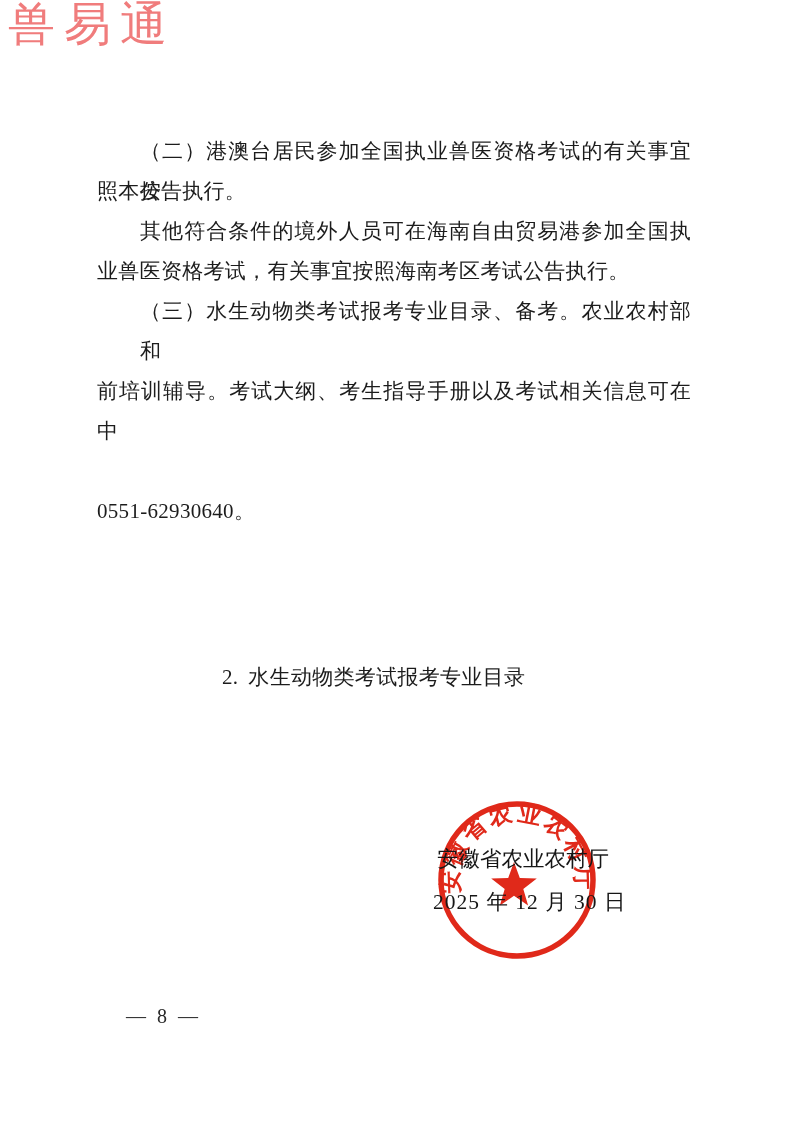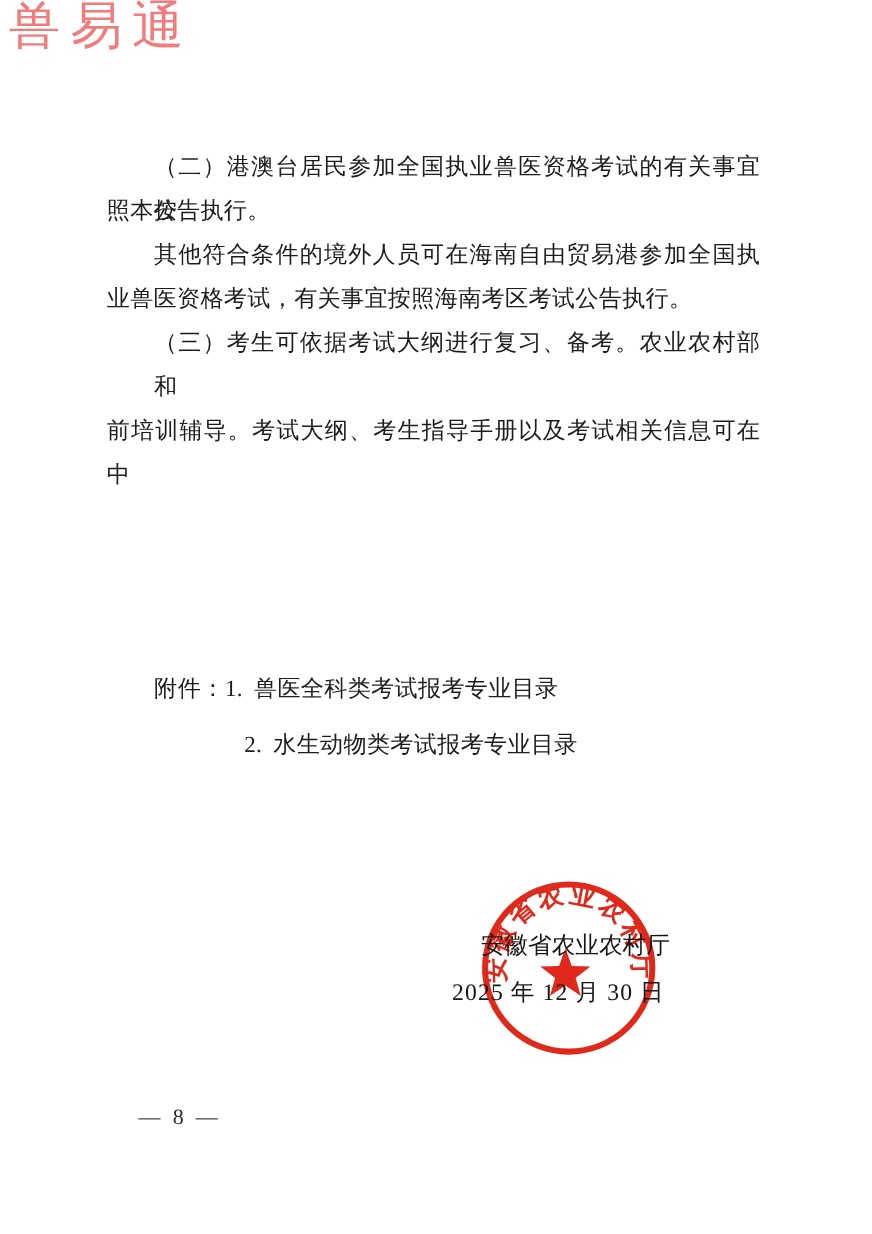--- a/index.html
+++ b/index.html
@@ -46,21 +46,21 @@
     position: absolute;
     left: 437px;
     top: 846px;
     font-size: 21.5px;
     line-height: 26px;
     z-index: 3;
     color: #161616;
   }
   .date {
     position: absolute;
-    left: 411px;
+    left: 433px;
     top: 889px;
     font-size: 21.5px;
     line-height: 26px;
     letter-spacing: 1px;
     z-index: 3;
     color: #161616;
   }
   .pagenum {
     position: absolute;
     left: 126px;
@@ -87,26 +87,24 @@
 <body>
 
 <div class="page">
 
   <div class="watermark" style="color:#f07c7c;">兽易通</div>
 
   <div class="line jst ind" style="top:131px">（二）港澳台居民参加全国执业兽医资格考试的有关事宜按</div>
   <div class="line" style="top:171px">照本公告执行。</div>
   <div class="line" style="top:251px">业兽医资格考试，有关事宜按照海南考区考试公告执行。</div>
   <div class="line jst ind" style="top:211px">其他符合条件的境外人员可在海南自由贸易港参加全国执</div>
-  <div class="line jst ind" style="top:291px">（三）考生可依据考试大纲进行复习、备考。农业农村部和</div>
+  <div class="line jst ind" style="top:291px">（三）水生动物类考试报考专业目录、备考。农业农村部和</div>
   <div class="line jst" style="top:371px">前培训辅导。考试大纲、考生指导手册以及考试相关信息可在中</div>
+  <div class="line" style="top:491px">0551-62930640。</div>
 
-  <div class="line att" style="top:606px; padding-left:43px;">
-    <span class="label">附件：</span><span class="num">1.</span><span>兽医全科类考试报考专业目录</span>
-  </div>
   <div class="line att" style="top:646px; padding-left:125px;margin-top:11px;">
     <span class="num">2.</span><span>水生动物类考试报考专业目录</span>
   </div>
 
   <svg class="seal" viewBox="0 0 162 162" aria-hidden="true">
     <defs>
       <path id="sealArc" d="M 23 95.3 A 59 59 0 1 1 137 95.3" fill="none"></path>
     </defs>
     <circle cx="80" cy="80" r="76" fill="none" stroke-width="5.5" stroke="#e0291a"></circle>
     <text fill="#e0291a">

